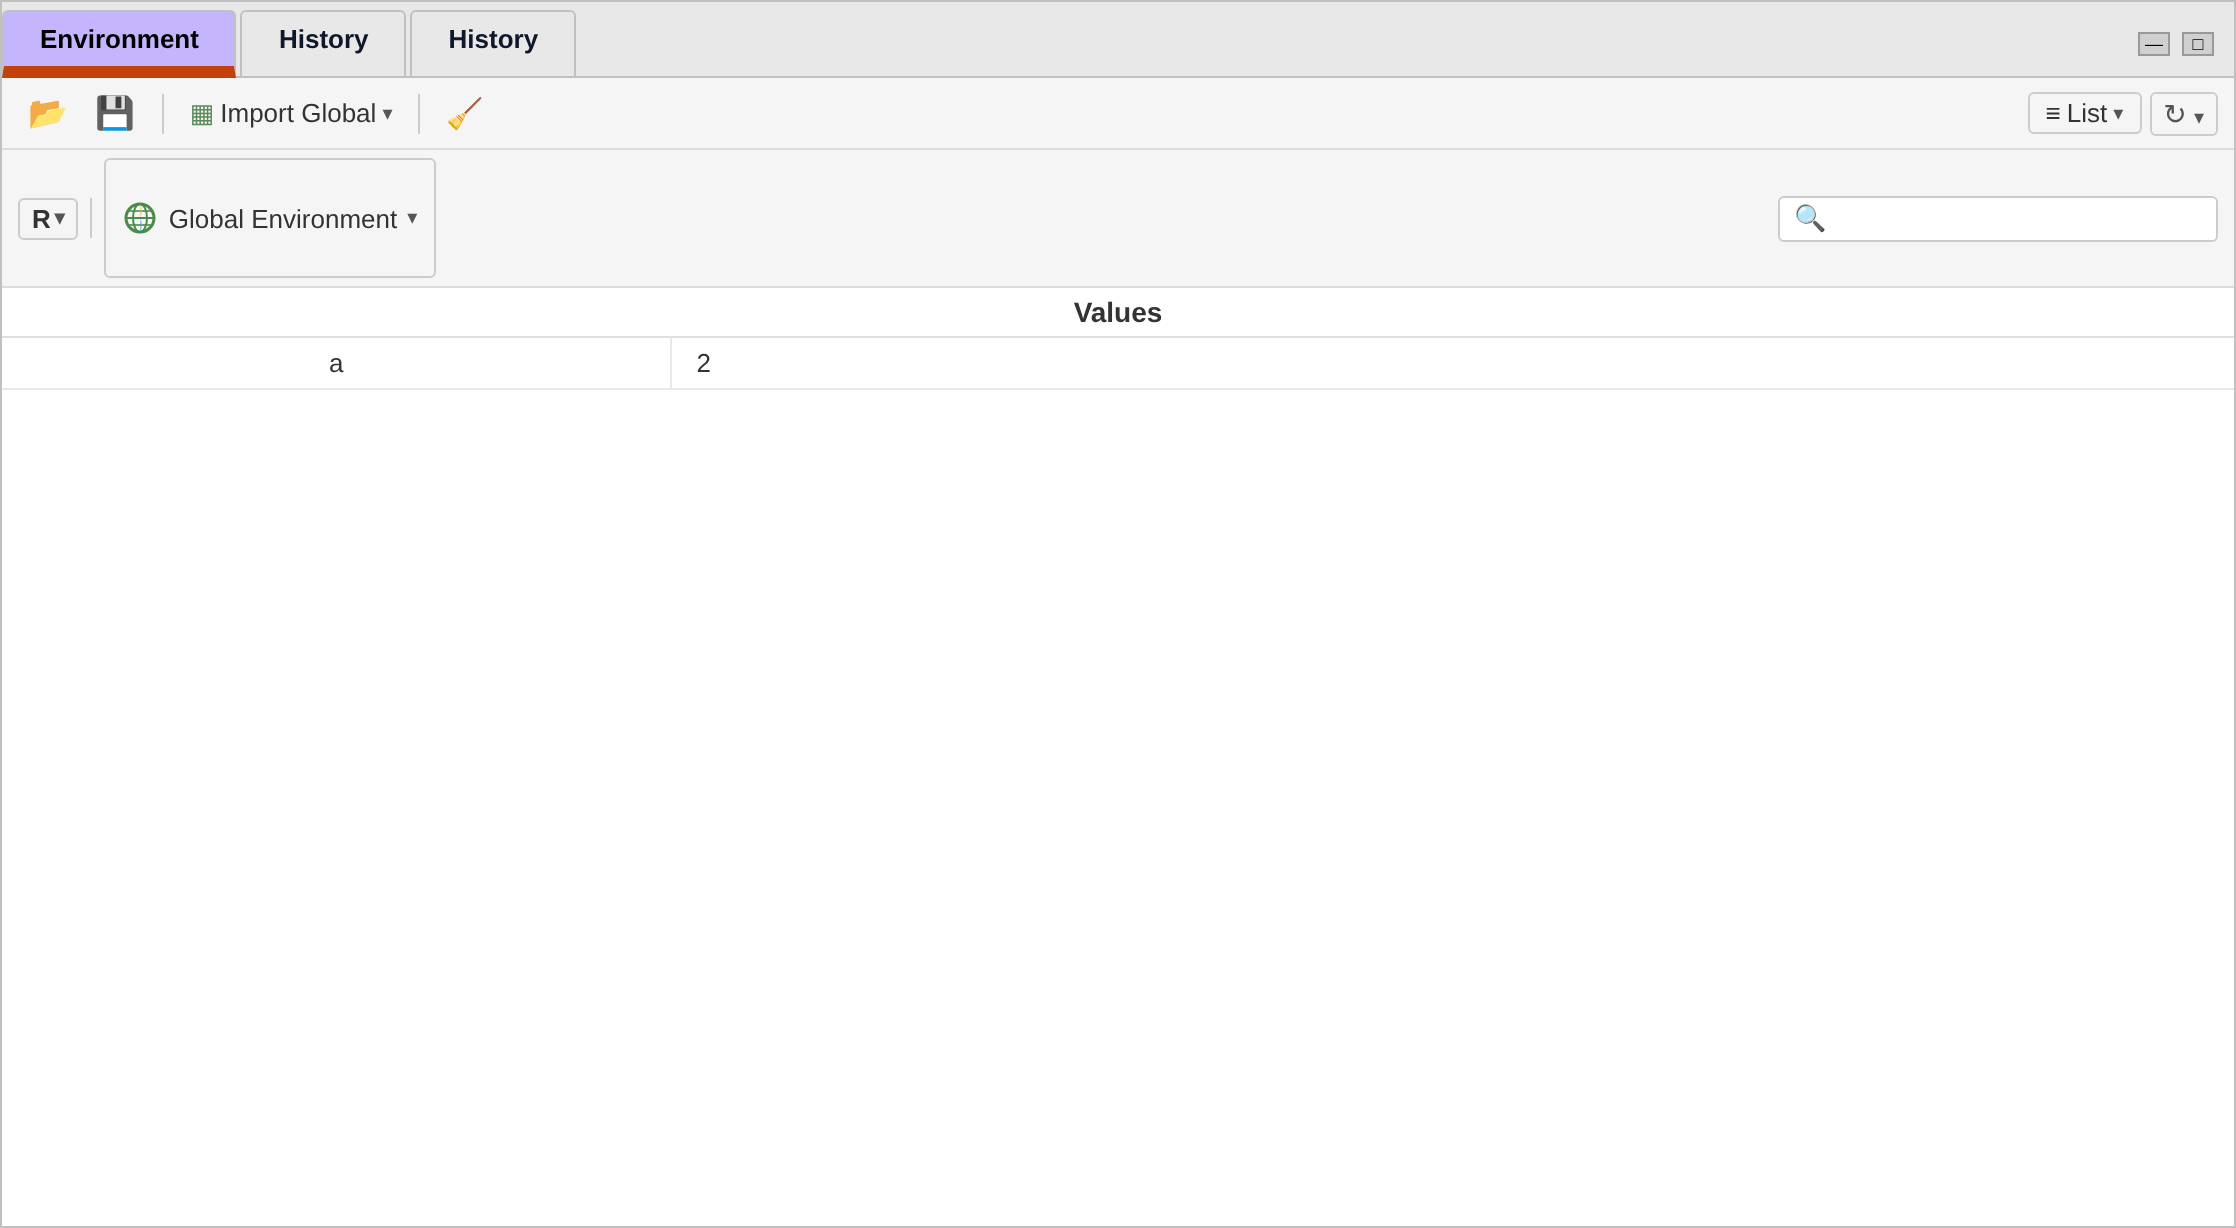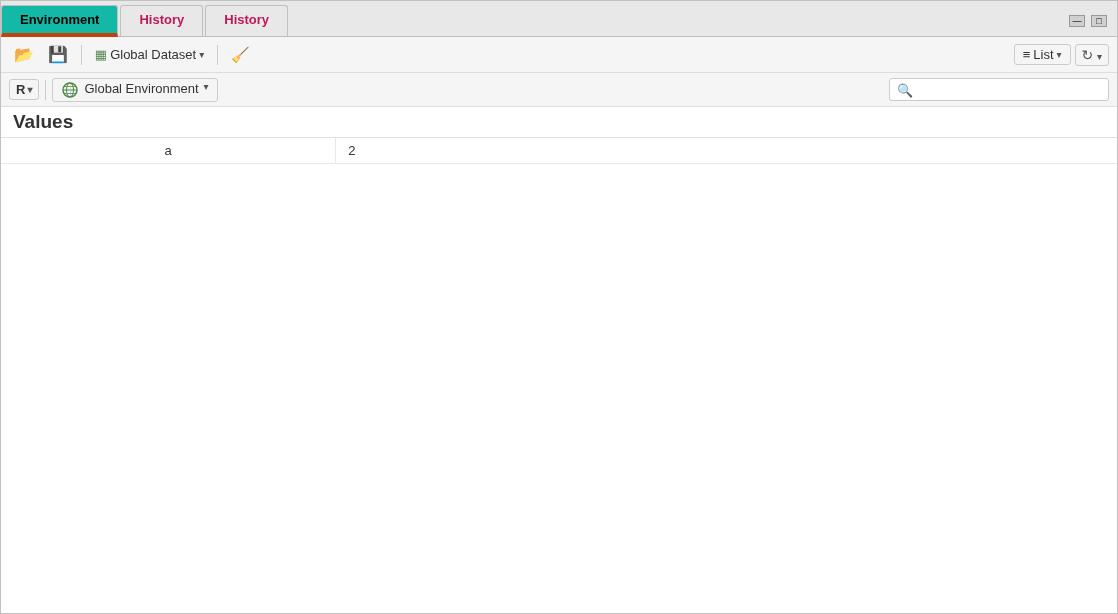--- a/index.html
+++ b/index.html
@@ -30,28 +30,28 @@
       min-height: 36px;
     }
     .tab {
       padding: 6px 18px;
       font-size: 13px;
       font-weight: bold;
       cursor: pointer;
       border: 1px solid #c0c0c0;
       border-bottom: none;
       background: #e8e8e8;
-      color: #be185d;
+      color: #0f172a;
       margin-right: 2px;
       user-select: none;
       border-radius: 3px 3px 0 0;
     }
     .tab.active {
-      background: #14b8a6;
-      border-bottom: 4px solid #c2410c;
+      background: #c4b5fd;
+      border-bottom: 6px solid #c2410c;
       color: #000;
       margin-bottom: -1px;
       z-index: 1;
     }
     .tab-spacer {
       flex: 1;
     }
     .tab-window-controls {
       display: flex;
       align-items: center;
@@ -146,22 +146,23 @@
       cursor: pointer;
       background: none;
       border: 1px solid #ccc;
       border-radius: 3px;
       font-size: 13px;
       font-weight: bold;
       color: #333;
     }
     .env-selector {
       display: flex;
+      align-items: center;
       gap: 5px;
-      padding: 2px 8px;
+      padding: 20px 8px;
       cursor: pointer;
       background: none;
       border: 1px solid #ccc;
       border-radius: 3px;
       font-size: 13px;
       color: #333;
     }
     .search-box-wrap {
       flex: 1;
       display: flex;
@@ -186,25 +187,26 @@
       top: 50%;
       transform: translateY(-50%);
       color: #888;
       font-size: 13px;
       pointer-events: none;
     }
 
     
     .values-header {
       padding: 4px 12px;
-      font-size: 19px;
+      font-size: 14px;
       font-weight: bold;
       color: #333;
       background: #fff;
       border-bottom: 1px solid #e0e0e0;
+      text-align: center;
     }
     .data-table {
       width: 100%;
       border-collapse: collapse;
       background: #fff;
     }
     .data-table td {
       padding: 5px 12px;
       border-bottom: 1px solid #e8e8e8;
       font-size: 13px;
@@ -256,21 +258,21 @@
   <div class="toolbar">
     <button class="toolbar-btn">
       <span class="icon-open">📂</span>
     </button>
     <button class="toolbar-btn">
       <span class="icon-save">💾</span>
     </button>
     <div class="toolbar-separator"></div>
     <button class="toolbar-btn">
       <span class="icon-import">▦</span>
-      <span>Global Dataset</span>
+      <span>Import Global</span>
       <span class="caret">▾</span>
     </button>
     <div class="toolbar-separator"></div>
     <button class="toolbar-btn">
       <span class="icon-broom">🧹</span>
     </button>
     <div class="toolbar-spacer"></div>
     <div class="toolbar-right">
       <button class="list-btn">
         <span class="icon-list">≡</span>

